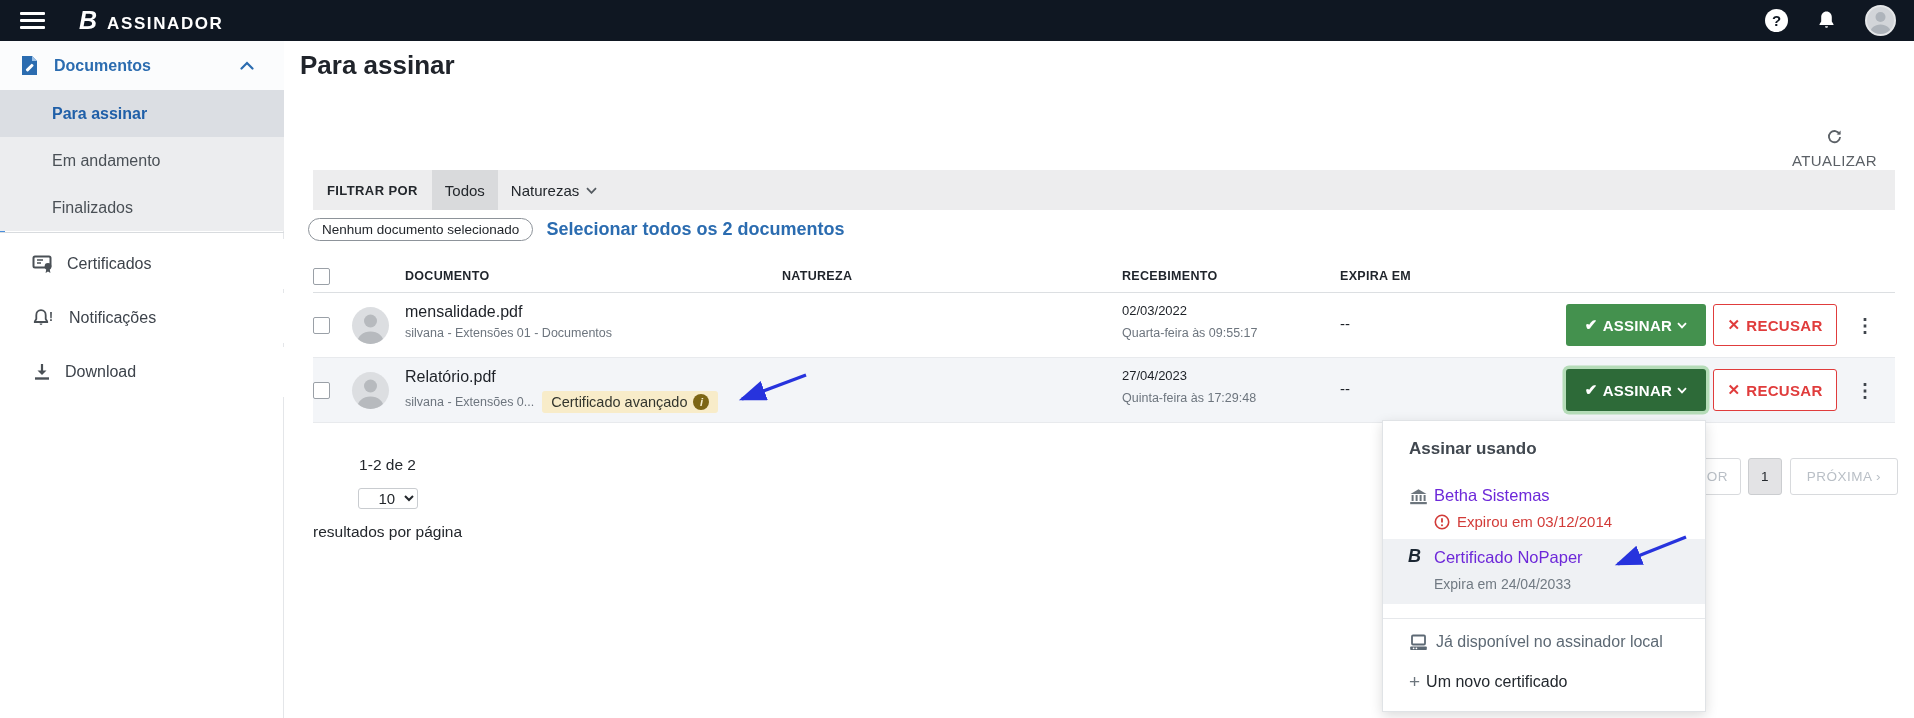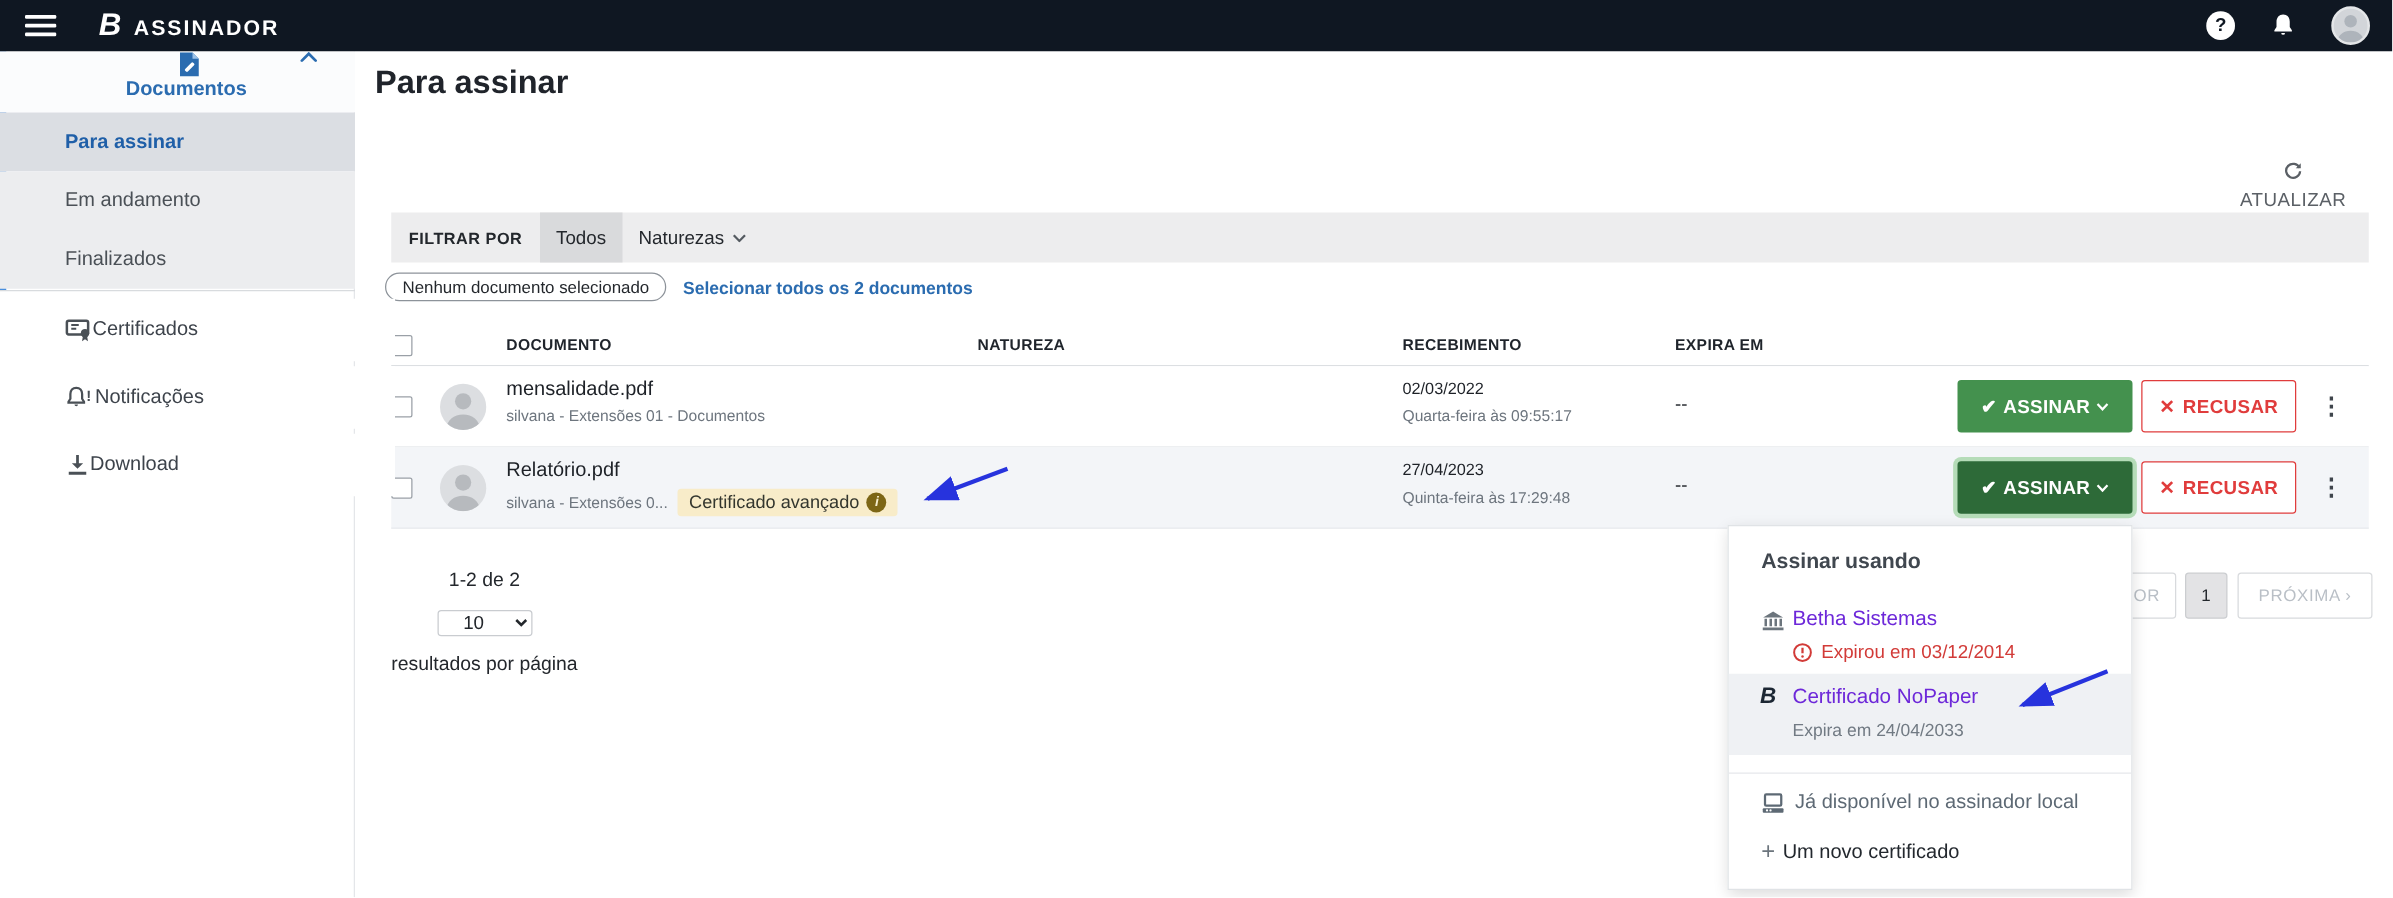--- a/index.html
+++ b/index.html
@@ -13,43 +13,43 @@
   .logo { display:flex; align-items:baseline; margin-left:34px; color:#fff; }
   .logo-b { font-style:italic; font-weight:bold; font-size:25px; margin-right:10px; }
   .logo-name { font-size:17px; font-weight:600; letter-spacing:1.6px; }
   .topbar-right { margin-left:auto; display:flex; align-items:center; gap:28px; margin-right:18px; }
   .help-circle { width:23px; height:23px; border-radius:50%; background:#fff; color:#0f1722; font-weight:bold; font-size:15px; display:flex; align-items:center; justify-content:center; cursor:pointer; }
   .avatar-top { width:31px; height:31px; border-radius:50%; background:#d2d5d9; border:2px solid #e4e6e8; overflow:hidden; cursor:pointer; }
 
   
   .sidebar { position:absolute; left:0; top:41px; width:284px; height:677px; background:#fff; border-right:1px solid #e4e6e9; z-index:5; }
   .accent { position:absolute; left:0; top:0; width:5px; height:191px; background:#4a8fdd; }
-  .side-docs { position:absolute; left:0; top:0; width:284px; height:49px; background:#fbfcfd; display:flex; align-items:center; cursor:pointer;flex-direction:column; }
+  .side-docs { position:absolute; left:0; top:0; width:284px; height:49px; background:#fbfcfd; display:flex; align-items:center; cursor:pointer; }
   .side-docs .lbl { margin-left:14px; color:#2b6cb0; font-weight:bold; font-size:16px; }
   .side-docs .ic { margin-left:20px; }
   .side-docs .chev { position:absolute; right:30px; }
   .sub-item { position:absolute; left:0; width:284px; height:47px; background:#ecedef; display:flex; align-items:center; padding-left:52px; font-size:16px; color:#4a5056; cursor:pointer; }
   .sub-item.active { background:#dbdee3; color:#1f5fa8; font-weight:bold; }
-  .side-item { position:absolute; left:0; width:284px; height:50px; display:flex; align-items:center; padding-left:20px; font-size:16px; color:#3d434b; cursor:pointer; background:#fff;margin-left:32px; }
+  .side-item { position:absolute; left:0; width:284px; height:50px; display:flex; align-items:center; padding-left:32px; gap:13px; font-size:16px; color:#3d434b; cursor:pointer; background:#fff; }
   .group-divider { position:absolute; left:0; top:191px; width:284px; height:1px; background:#d8dbde; }
 
   
   .page-title { position:absolute; left:300px; top:50px; font-size:26px; font-weight:600; color:#20242b; }
   .refresh-btn { position:absolute; right:37px; top:128px; display:flex; align-items:center; gap:7px; font-size:15px; letter-spacing:.4px; color:#5b6066; cursor:pointer;flex-direction:column; }
 
   
   .filterbar { position:absolute; left:313px; top:170px; width:1582px; height:40px; background:#ededee; display:flex; align-items:stretch; }
   .filter-label { display:flex; align-items:center; padding:0 14px; font-size:13px; font-weight:bold; letter-spacing:.4px; color:#23272c; }
   .seg { display:flex; align-items:center; padding:0 13px; font-size:15px; color:#23272c; cursor:pointer; gap:7px; }
   .seg.selected { background:#d9dadc; }
 
   
   .sel-row { position:absolute; left:308px; top:218px; display:flex; align-items:center; gap:13px; }
   .pill { border:1px solid #8d939a; border-radius:13px; padding:3px 13px; font-size:13.5px; color:#23272c; background:#fff; }
-  .sel-link { color:#2b6cb0; font-size:14px; font-weight:600; cursor:pointer; }
+  .sel-link { color:#2b6cb0; font-size:18px; font-weight:600; cursor:pointer; }
 
   
   .thead { position:absolute; left:313px; top:265px; width:1582px; height:28px; border-bottom:1px solid #dcdfe2; }
   .th { position:absolute; top:4px; font-size:12.5px; font-weight:bold; color:#1f242b; letter-spacing:.3px; }
   .checkbox { width:17px; height:17px; border:1.5px solid #9aa0a7; border-radius:2px; background:#fff; cursor:pointer; }
   .row { position:absolute; left:313px; width:1582px; height:65px; border-bottom:1px solid #e8eaed; background:#fff; }
   .row.alt { background:#f3f5f8; }
   .row .cb { position:absolute; left:0; top:24px; }
   .avatar { position:absolute; left:39px; top:14px; width:37px; height:37px; border-radius:50%; background:#dcdee1; overflow:hidden; }
   .doc-name { position:absolute; left:92px; top:10px; font-size:16px; color:#1d2127; }
@@ -59,21 +59,21 @@
   .c-date { position:absolute; left:809px; top:10px; font-size:13px; color:#1d2127; }
   .c-datetime { position:absolute; left:809px; top:33px; font-size:12.5px; color:#6d757e; }
   .c-exp { position:absolute; left:1027px; top:22px; font-size:15px; color:#1d2127; }
   .btn-sign { position:absolute; left:1253px; top:11px; width:140px; height:42px; border:none; border-radius:3px; background:#44914e; color:#fff; font-family:inherit; font-size:15px; font-weight:600; letter-spacing:.3px; display:flex; align-items:center; justify-content:center; gap:5px; cursor:pointer; }
   .btn-sign.open { background:#2d6a38; box-shadow:0 0 0 3.5px #b5dcb8; }
   .btn-refuse { position:absolute; left:1400px; top:11px; width:124px; height:42px; border:1px solid #e03c3c; border-radius:3px; background:#fff; color:#e03c3c; font-family:inherit; font-size:15px; font-weight:600; letter-spacing:.3px; display:flex; align-items:center; justify-content:center; gap:6px; cursor:pointer; }
   .kebab { position:absolute; left:1540px; top:12px; width:24px; height:40px; display:flex; align-items:center; justify-content:center; font-size:19px; font-weight:bold; color:#3f454c; cursor:pointer; }
 
   
   .pag-left { position:absolute; left:313px; top:456px; height:40px; display:flex; align-items:center; gap:14px; font-size:15.5px; color:#23272c;flex-direction:column; }
-  .pagesize { width:76px; height:37px; border:1px solid #c9ccd0; border-radius:3px; font-family:inherit; font-size:15px; color:#23272c; padding-left:16px; background:#fff; }
+  .pagesize { width:60px; height:37px; border:1px solid #c9ccd0; border-radius:3px; font-family:inherit; font-size:15px; color:#23272c; padding-left:16px; background:#fff; }
   .pag-right { position:absolute; top:458px; height:37px; z-index:1; }
   .pbtn { position:absolute; top:0; height:37px; border:1px solid #d8dadd; border-radius:3px; background:#fff; color:#b9bfc6; font-family:inherit; font-size:13.5px; letter-spacing:.5px; cursor:pointer; }
   .pbtn.prev { left:1645px; width:96px; text-align:right; padding-right:12px; }
   .pbtn.cur { left:1748px; width:34px; background:#e3e3e5; border-color:#cbcdd0; color:#23272c; text-align:center; }
   .pbtn.next { left:1790px; width:108px; text-align:center; }
 
   
   .dropdown { position:absolute; left:1382px; top:420px; width:324px; height:292px; background:#fff; border:1px solid #e0e3e6; box-shadow:0 4px 12px rgba(0,0,0,.14); z-index:10; }
   .dd-title { position:absolute; left:26px; top:18px; font-size:17px; font-weight:bold; color:#40474f; }
   .dd-opt1 { position:absolute; left:0; top:56px; width:322px; height:62px; cursor:pointer; }

